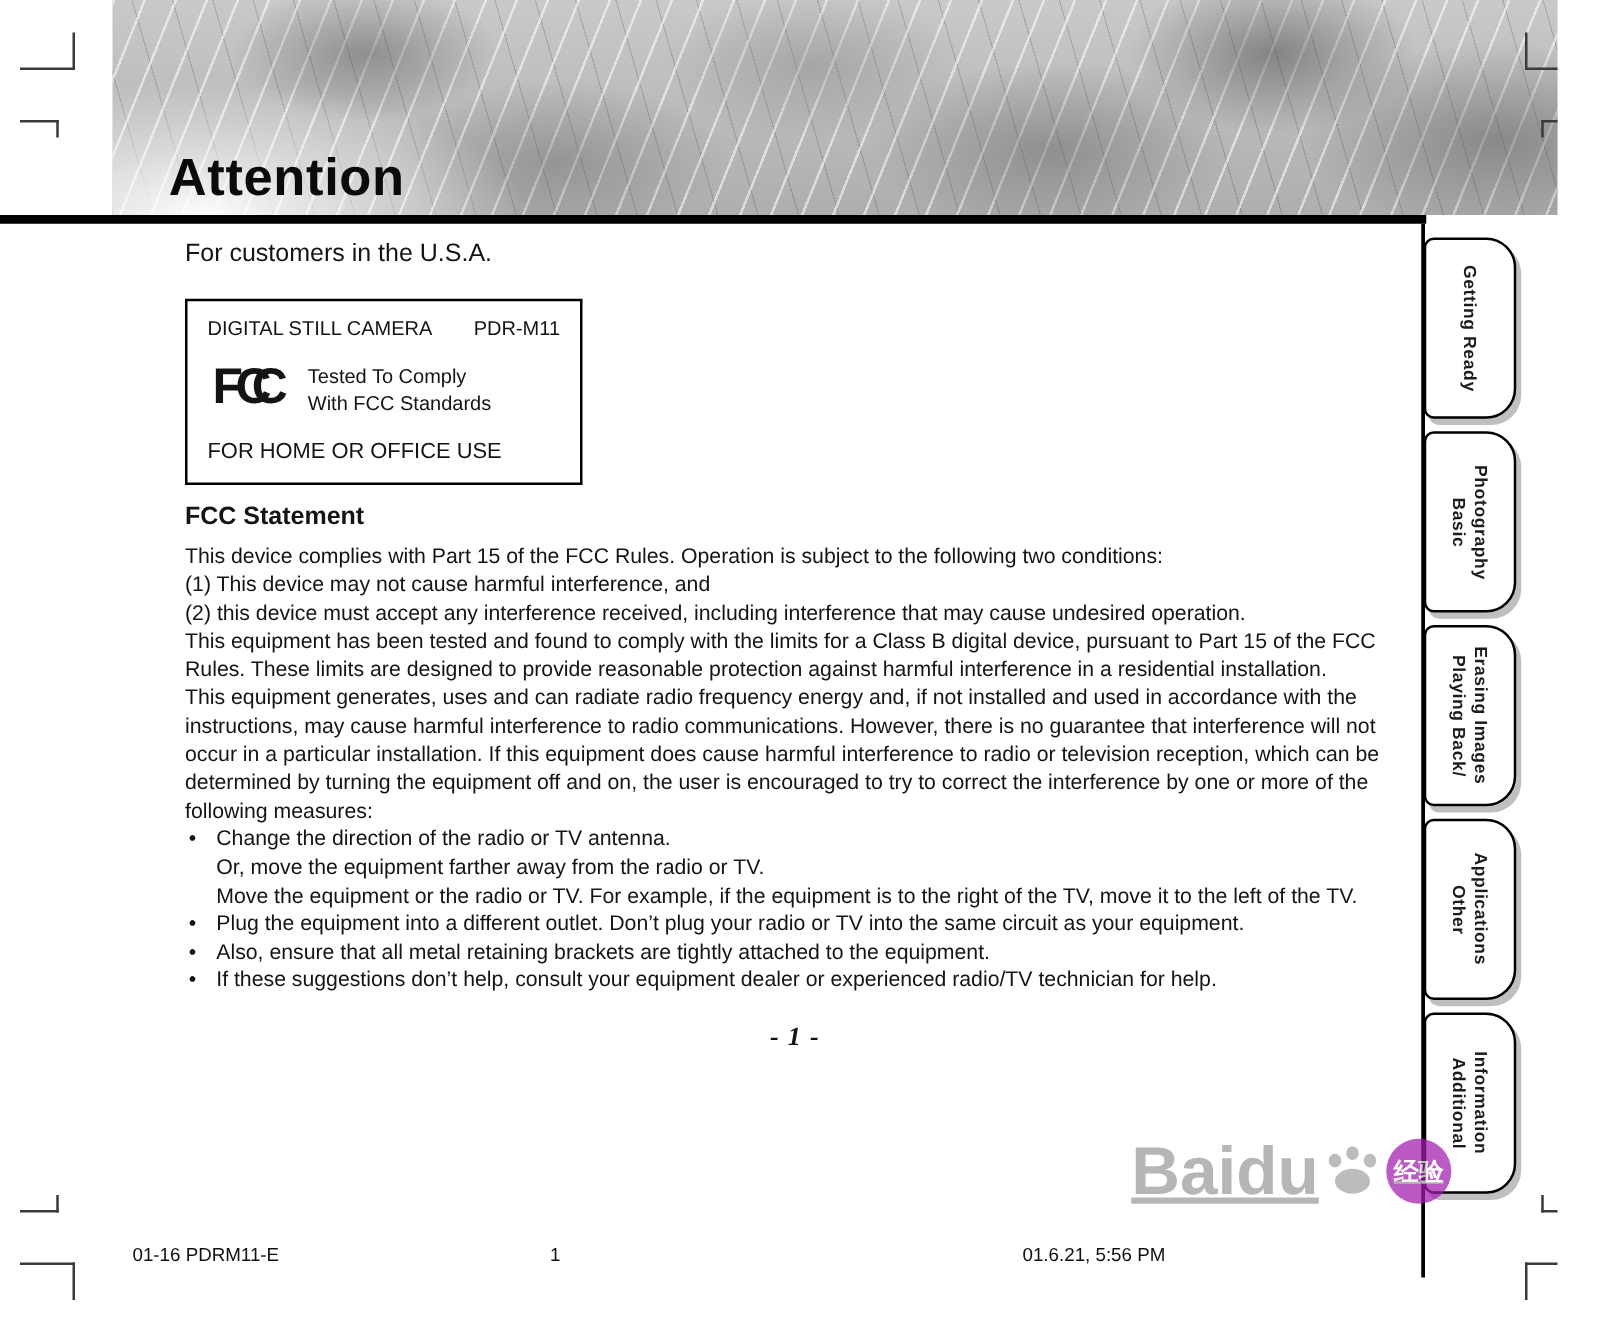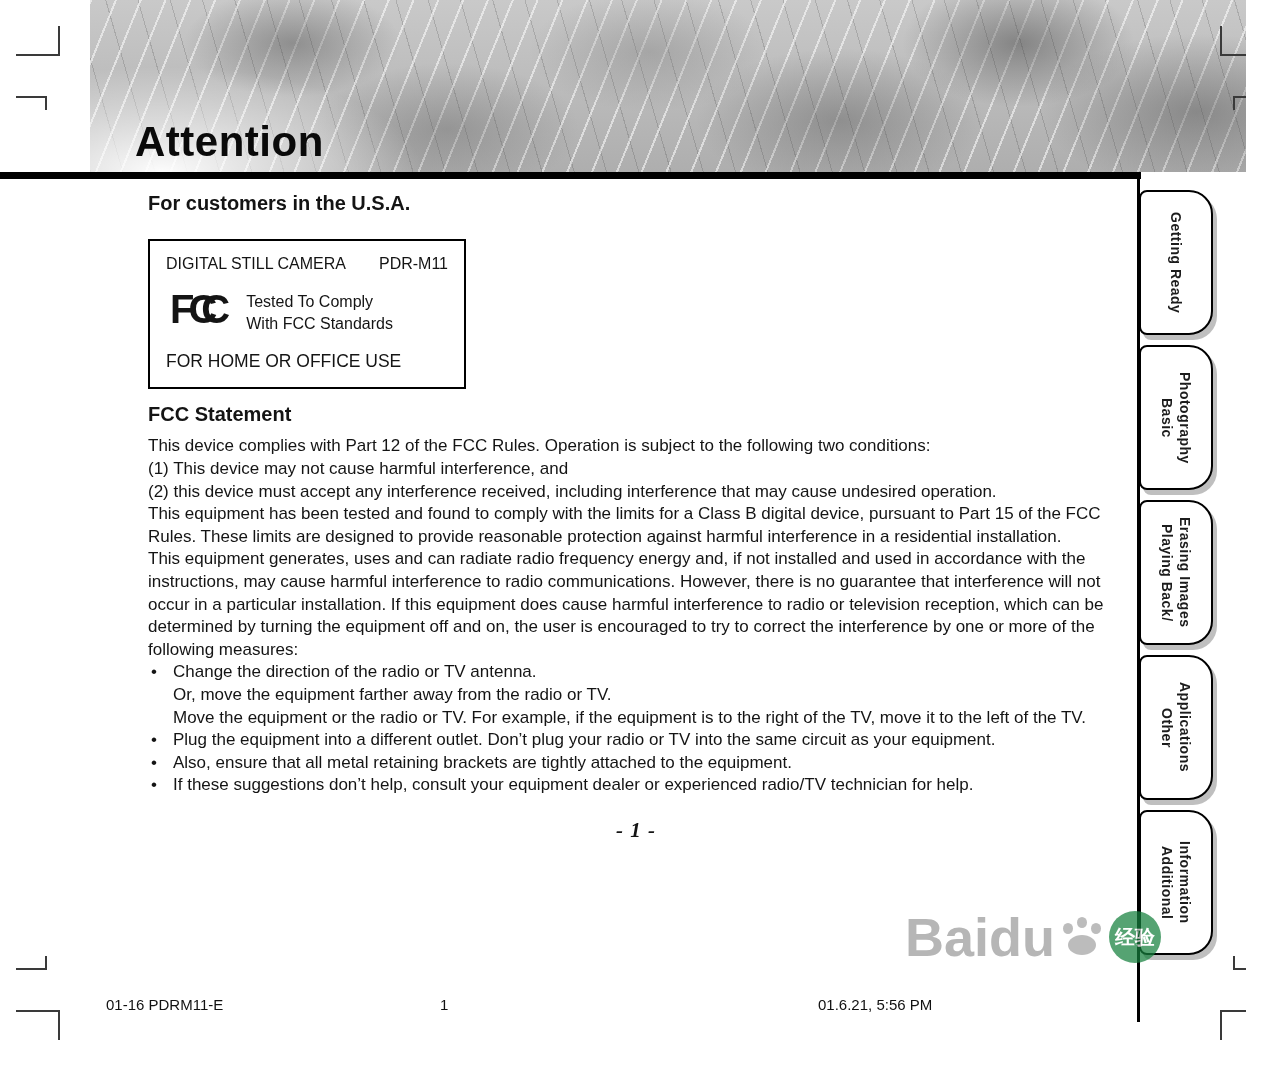--- a/index.html
+++ b/index.html
@@ -21,21 +21,21 @@
       linear-gradient(180deg,#c9c9c9,#aeaeae);}
   .page-title{position:absolute;left:135px;top:118px;font-size:42px;font-weight:bold;color:#0a0a0a;letter-spacing:.5px;}
   .top-rule{position:absolute;left:0;top:172px;width:1141px;height:7px;background:#000;}
   .side-rule{position:absolute;left:1137px;top:179px;width:3px;height:843px;background:#000;}
 
   
   .cm{position:absolute;background:#3a3a3a;}
 
   
   .content{position:absolute;left:148px;top:192px;width:976px;font-size:17px;line-height:22.6px;}
-  .h-sub{font-size:20px;font-weight:bold;margin:0 0 24px 0;}
+  .h-sub{font-size:20px;font-weight:normal;margin:0 0 24px 0;}
   .h-small{font-size:20px;font-weight:bold;margin:0 0 10px 0;}
   .h-note{margin-top:18px;}
   .fcc-box{width:318px;border:2px solid #000;box-sizing:border-box;padding:12px 16px 14px;margin:0 0 14px 0;}
   .fcc-row1{display:flex;justify-content:space-between;font-size:16px;}
   .fcc-row2{display:flex;align-items:flex-start;gap:16px;margin:16px 0 14px 0;padding-left:4px;}
   .fcc-logo{line-height:36px;white-space:nowrap;}
   .fcc-logo span{display:inline-block;font-weight:900;font-size:40px;}
   .fcc-c1{margin-left:-6px;}
   .fcc-c2{margin-left:-16px;}
   .fcc-tested{font-size:16px;line-height:22px;}
@@ -50,30 +50,30 @@
   .tab{position:absolute;left:1139px;width:74px;height:145px;background:#fff;border:2px solid #000;
        border-radius:8px 24px 24px 8px;box-shadow:4px 5px 0 rgba(0,0,0,.25);
        display:flex;align-items:center;justify-content:center;gap:2px;box-sizing:border-box;}
   .tab-line{writing-mode:vertical-rl;text-orientation:mixed;font-size:14px;font-weight:bold;
             letter-spacing:.5px;white-space:nowrap;color:#1c1c1c;}
 
   
   .footer-item{position:absolute;font-size:15px;color:#111;}
 
   
-  .watermark{position:absolute;left:905px;top:908px;width:300px;opacity:.72;color:#9a9a9a;}
+  .watermark{position:absolute;left:905px;top:908px;width:300px;opacity:.72;color:#9a9a9a;text-decoration:underline;}
   .wm-row{display:flex;align-items:center;gap:6px;}
   .wm-brand{font-size:54px;font-weight:bold;line-height:58px;}
   .wm-paw{position:relative;width:42px;height:44px;display:inline-block;}
   .wm-paw i{position:absolute;background:#a3a3a3;border-radius:50%;}
   .wm-pad{left:7px;top:20px;width:28px;height:20px;}
   .wm-t1{left:2px;top:8px;width:10px;height:11px;}
   .wm-t2{left:16px;top:2px;width:10px;height:11px;}
   .wm-t3{left:30px;top:8px;width:10px;height:11px;}
-  .wm-badge{width:52px;height:52px;border-radius:50%;background:#15803d;color:#fff;
+  .wm-badge{width:52px;height:52px;border-radius:50%;background:#a21caf;color:#fff;
             display:flex;align-items:center;justify-content:center;font-size:20px;font-weight:bold;}
   .wm-url{font-size:26px;margin-top:8px;letter-spacing:1px;text-align:center;}
 </style>
 </head>
 <body>
 
 <div class="page">
 
   <div class="marble"></div>
   <div class="page-title">Attention</div>
@@ -111,21 +111,21 @@
         <div class="fcc-logo"><span>F</span><span class="fcc-c1">C</span><span class="fcc-c2">C</span></div>
         <div class="fcc-tested">
           <div>Tested To Comply</div>
           <div>With FCC Standards</div>
         </div>
       </div>
       <div class="fcc-use">FOR HOME OR OFFICE USE</div>
     </div>
 
     <div class="h-small">FCC Statement</div>
-    <div class="para">This device complies with Part 12 of the FCC Rules. Operation is subject to the following two conditions:</div>
+    <div class="para">This device complies with Part 15 of the FCC Rules. Operation is subject to the following two conditions:</div>
     <div class="para">(1) This device may not cause harmful interference, and</div>
     <div class="para">(2) this device must accept any interference received, including interference that may cause undesired operation.</div>
 
     <div class="para">This equipment has been tested and found to comply with the limits for a Class B digital device, pursuant to Part 15 of the FCC Rules. These limits are designed to provide reasonable protection against harmful interference in a residential installation.</div>
     <div class="para">This equipment generates, uses and can radiate radio frequency energy and, if not installed and used in accordance with the instructions, may cause harmful interference to radio communications. However, there is no guarantee that interference will not occur in a particular installation. If this equipment does cause harmful interference to radio or television reception, which can be determined by turning the equipment off and on, the user is encouraged to try to correct the interference by one or more of the following measures:</div>
 
     <div>
       <div class="bullet">
         <span class="marker">•</span>
         <div>Change the direction of the radio or TV antenna.</div>

